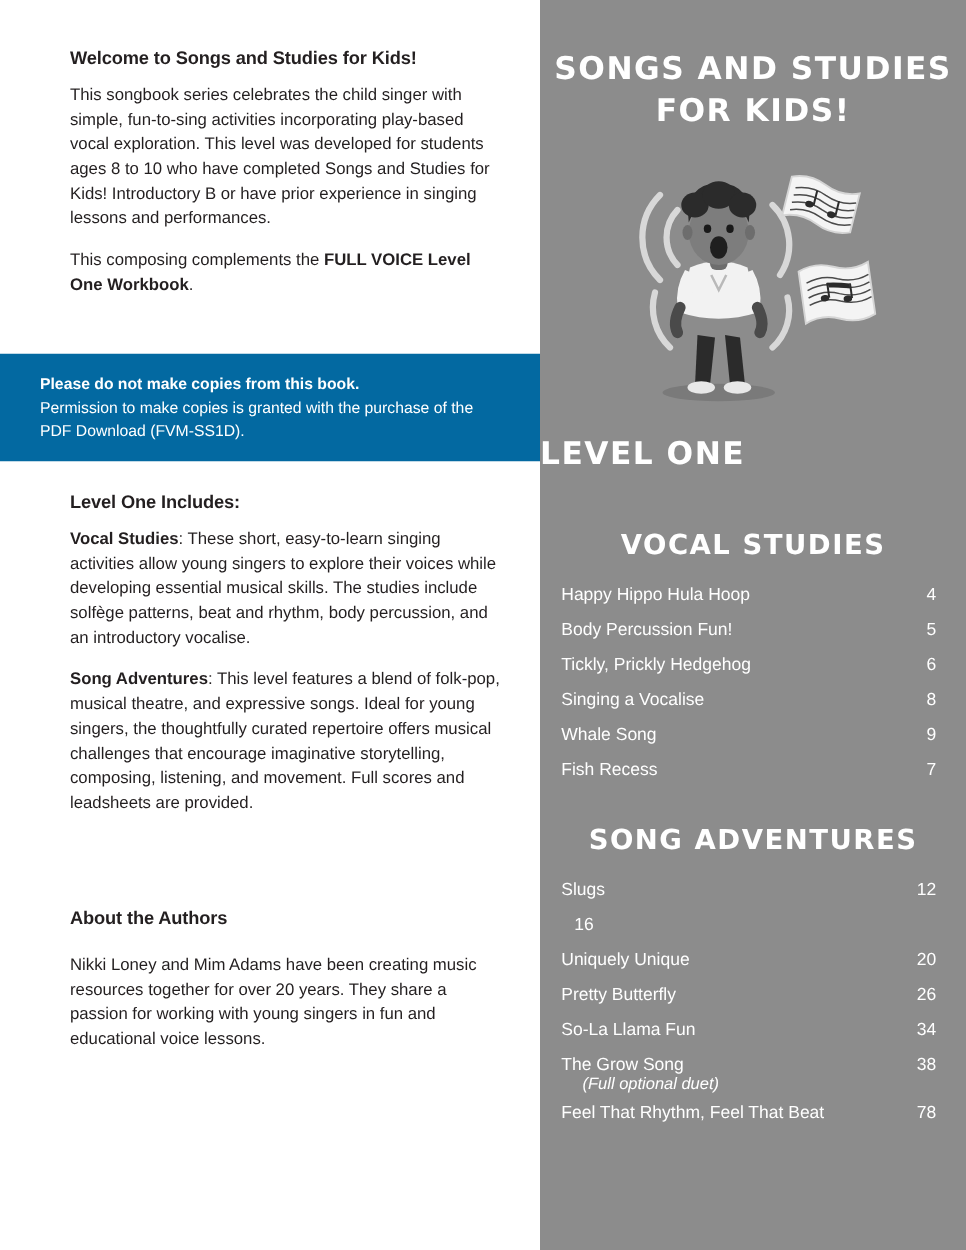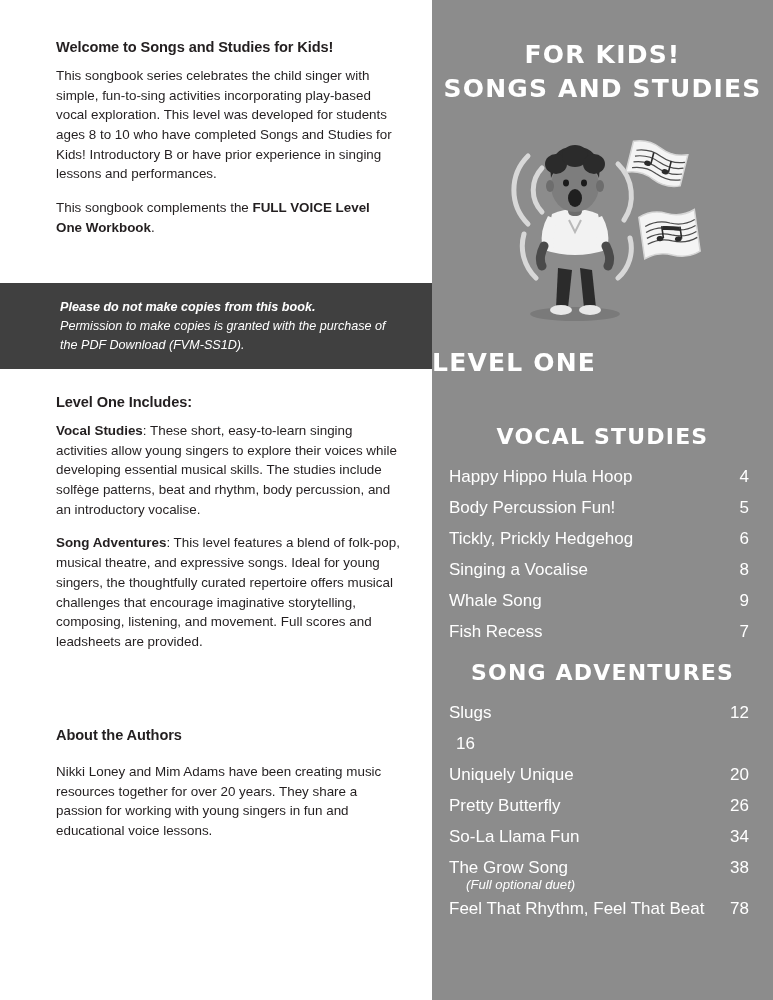--- a/index.html
+++ b/index.html
@@ -52,25 +52,24 @@
   }
   .body-text b { font-weight: bold; }
   .tight { margin-bottom: 0; margin-top: 17px; }
 
   
   .notice {
     position: absolute;
     left: 0;
     top: 283px;
     width: 432px;
-    background: #404040;
+    background: #0369a1;
     color: #ffffff;
     box-sizing: border-box;
-    padding: 15px 34px 15px 60px;
-    font-style: italic;
+    padding: 15px 34px 15px 32px;
   }
   .notice .n-title {
     font-size: 12.6px;
     font-weight: bold;
     line-height: 1.45;
     margin: 0 0 1px 0;
     color: #ffffff;
   }
   .notice .n-body {
     font-size: 12.6px;
@@ -140,21 +139,21 @@
     margin: 0 0 12px 0;
   }
   .toc-block-1 { position: absolute; left: 0; top: 424px; width: 341px; }
   .toc-block-2 { position: absolute; left: 0; top: 660px; width: 341px; }
 
   .toc-list { padding: 0 24px 0 17px; }
   .toc-row {
     display: flex;
     align-items: center;
     justify-content: space-between;
-    font-size: 17px;
+    font-size: 14px;
     line-height: 1;
     padding: 7px 0 7px 0;
     color: #ffffff;
   }
   .toc-row .t-label { flex: 1 1 auto; padding-right: 10px; }
   .toc-row .t-page { flex: 0 0 auto; width: 26px; text-align: right; }
   .t-sub {
     font-size: 13.2px;
     font-style: italic;
     line-height: 1.1;
@@ -167,21 +166,21 @@
 <body>
 
 <div class="page">
 
   <div class="left-col">
 
     <div class="left-inner">
       <h1 class="heading">Welcome to Songs and Studies for Kids!</h1>
       <p class="body-text">This songbook series celebrates the child singer with simple, fun-to-sing activities incorporating play-based vocal exploration. This level was developed for students ages 8 to 10 who have completed Songs and Studies for Kids! Introductory B or have prior experience in singing lessons and performances.</p>
       <p class="body-text">
-        <span>This songbook complements the </span><b>FULL VOICE Level One Workbook</b><span>.</span>
+        <span>This composing complements the </span><b>FULL VOICE Level One Workbook</b><span>.</span>
       </p>
     </div>
 
     <div class="notice">
       <p class="n-title">Please do not make copies from this book.</p>
       <p class="n-body">Permission to make copies is granted with the purchase of the PDF Download (FVM-SS1D).</p>
     </div>
 
     <div class="sec-includes">
       <h2 class="heading">Level One Includes:</h2>
@@ -195,22 +194,22 @@
 
     <div class="sec-authors">
       <h2 class="heading">About the Authors</h2>
       <p class="body-text tight">Nikki Loney and Mim Adams have been creating music resources together for over 20 years. They share a passion for working with young singers in fun and educational voice lessons.</p>
     </div>
   </div>
 
   <div class="right-col">
 
     <div class="title-block">
+      <div class="title-line hand">Songs and Studies</div>
       <div class="title-line hand">for Kids!</div>
-      <div class="title-line hand">Songs and Studies</div>
     </div>
 
     <div class="illo">
       <svg width="341" height="210" viewBox="0 0 341 210" xmlns="http://www.w3.org/2000/svg" aria-hidden="true">
 
         <g fill="none" stroke="#d8d8d8" stroke-width="5" stroke-linecap="round">
           <path d="M96,28 A48,48 0 0 0 96,96"></path>
           <path d="M110,40 A32,32 0 0 0 110,84"></path>
           <path d="M92,106 A44,44 0 0 0 104,150"></path>
         </g>

